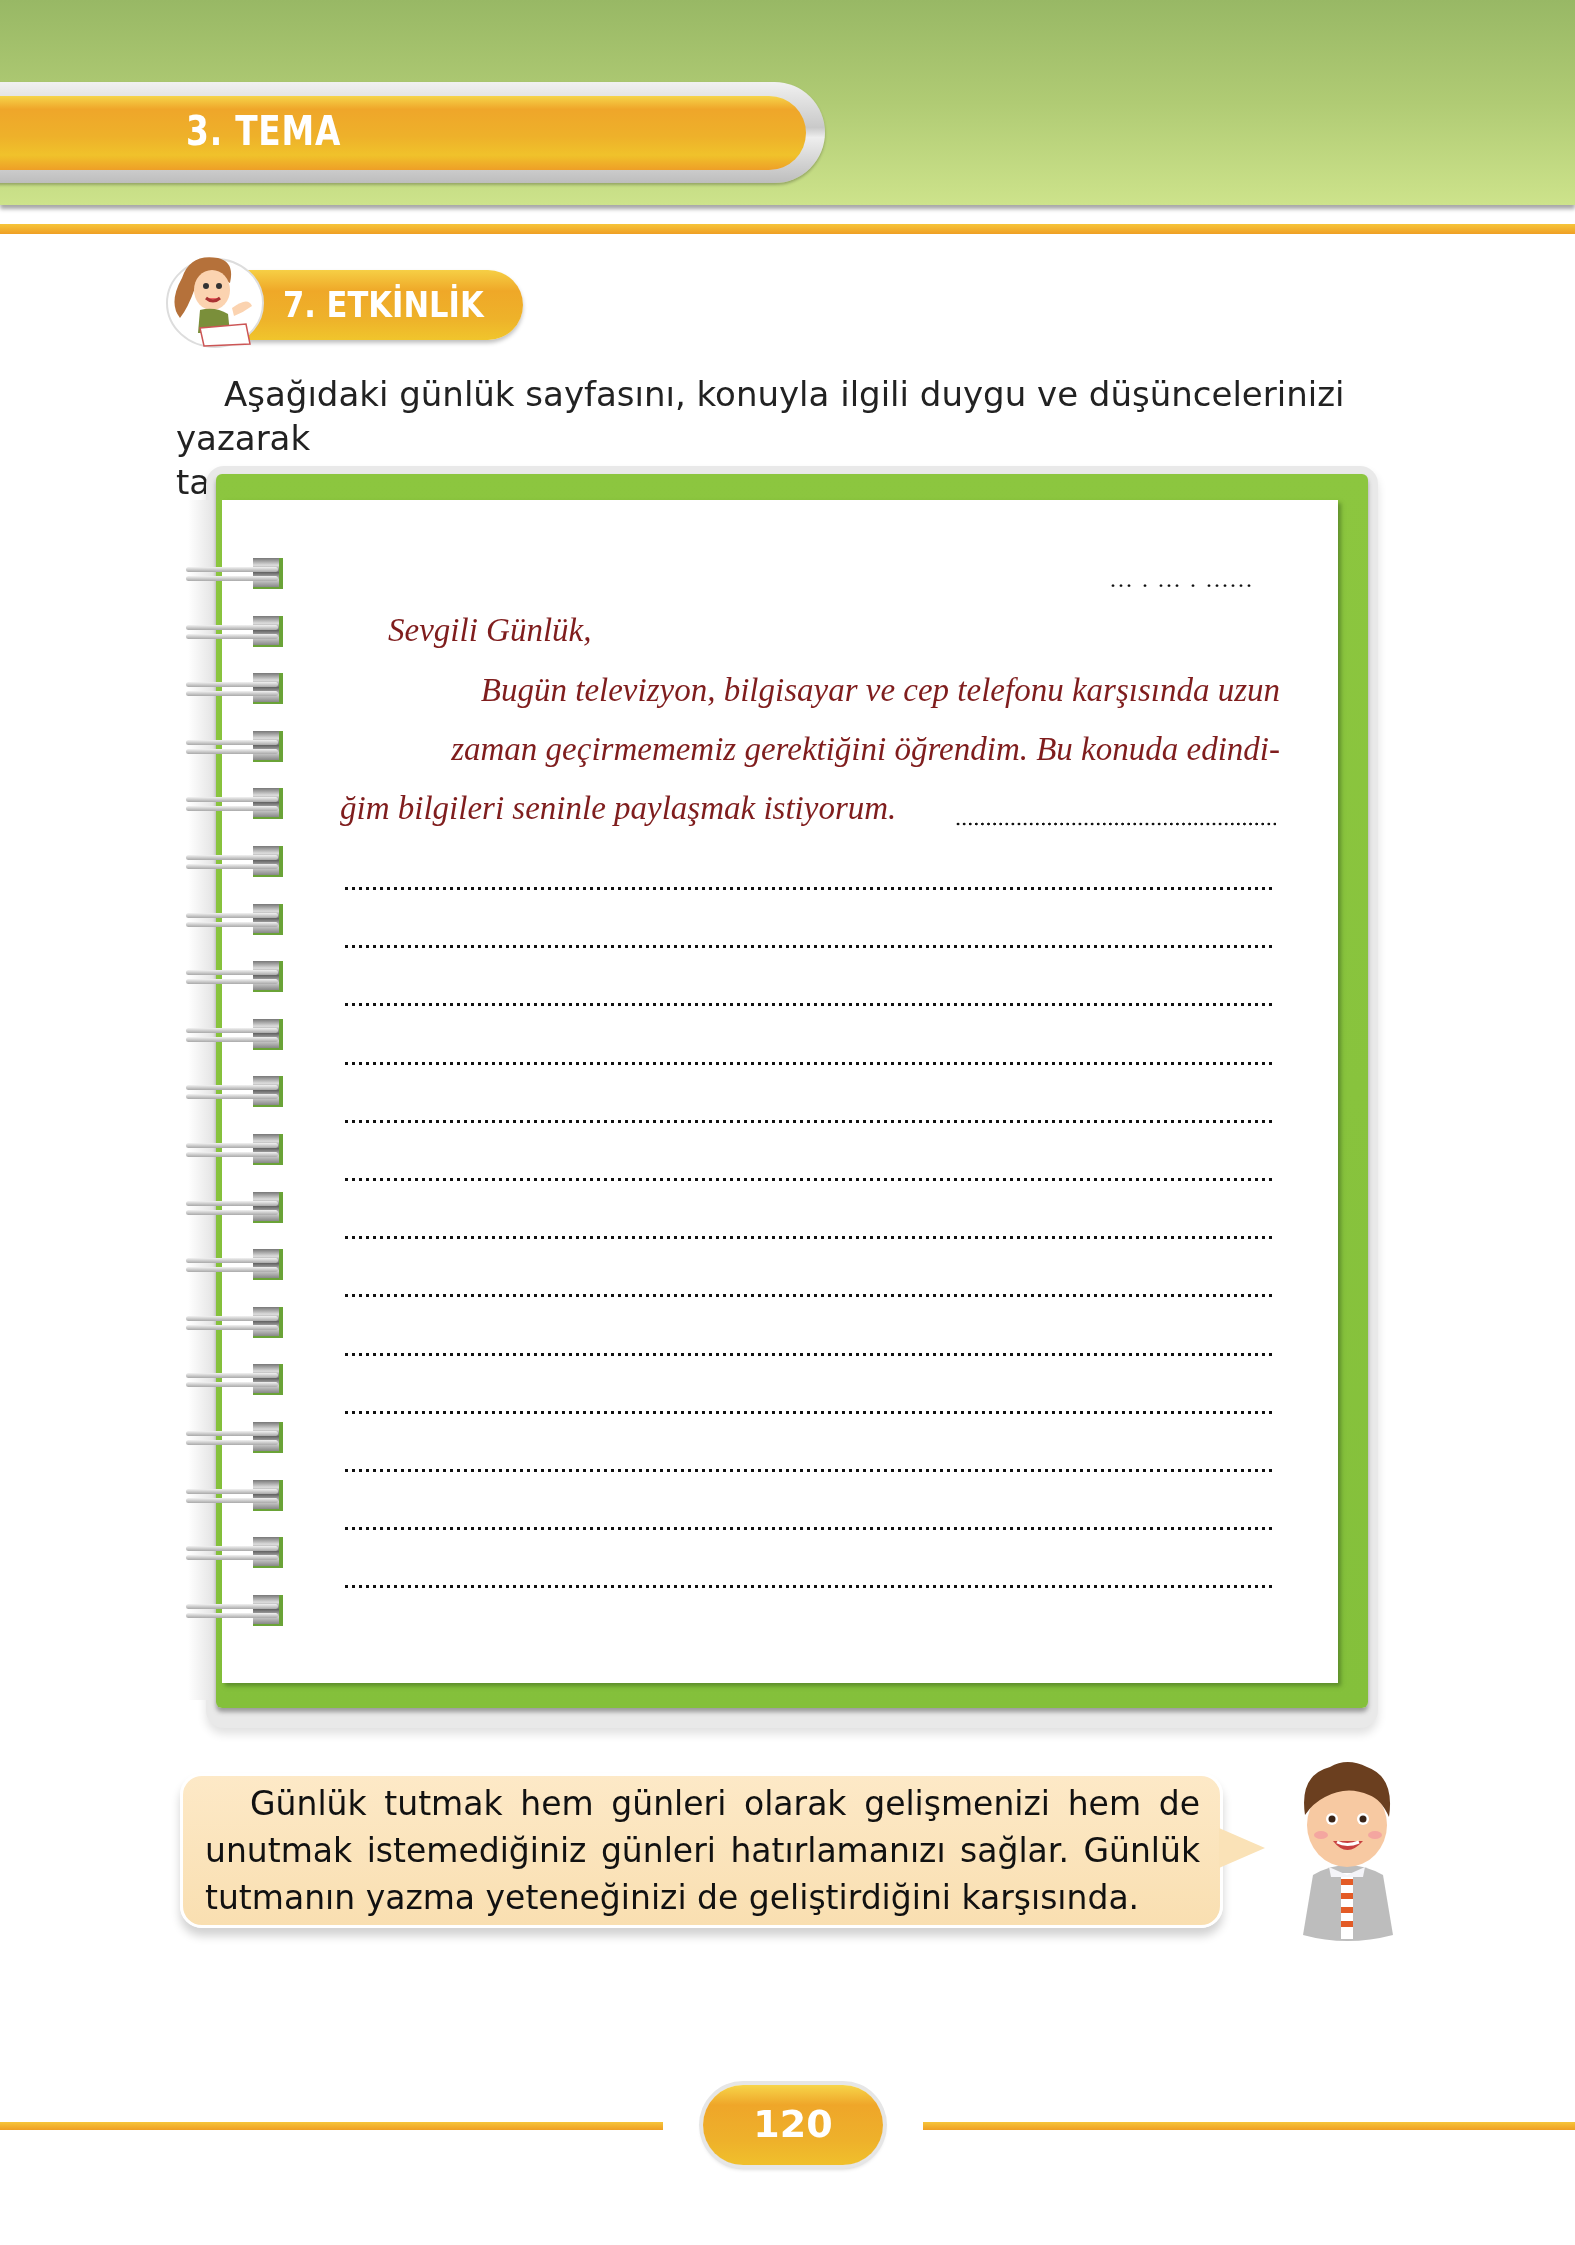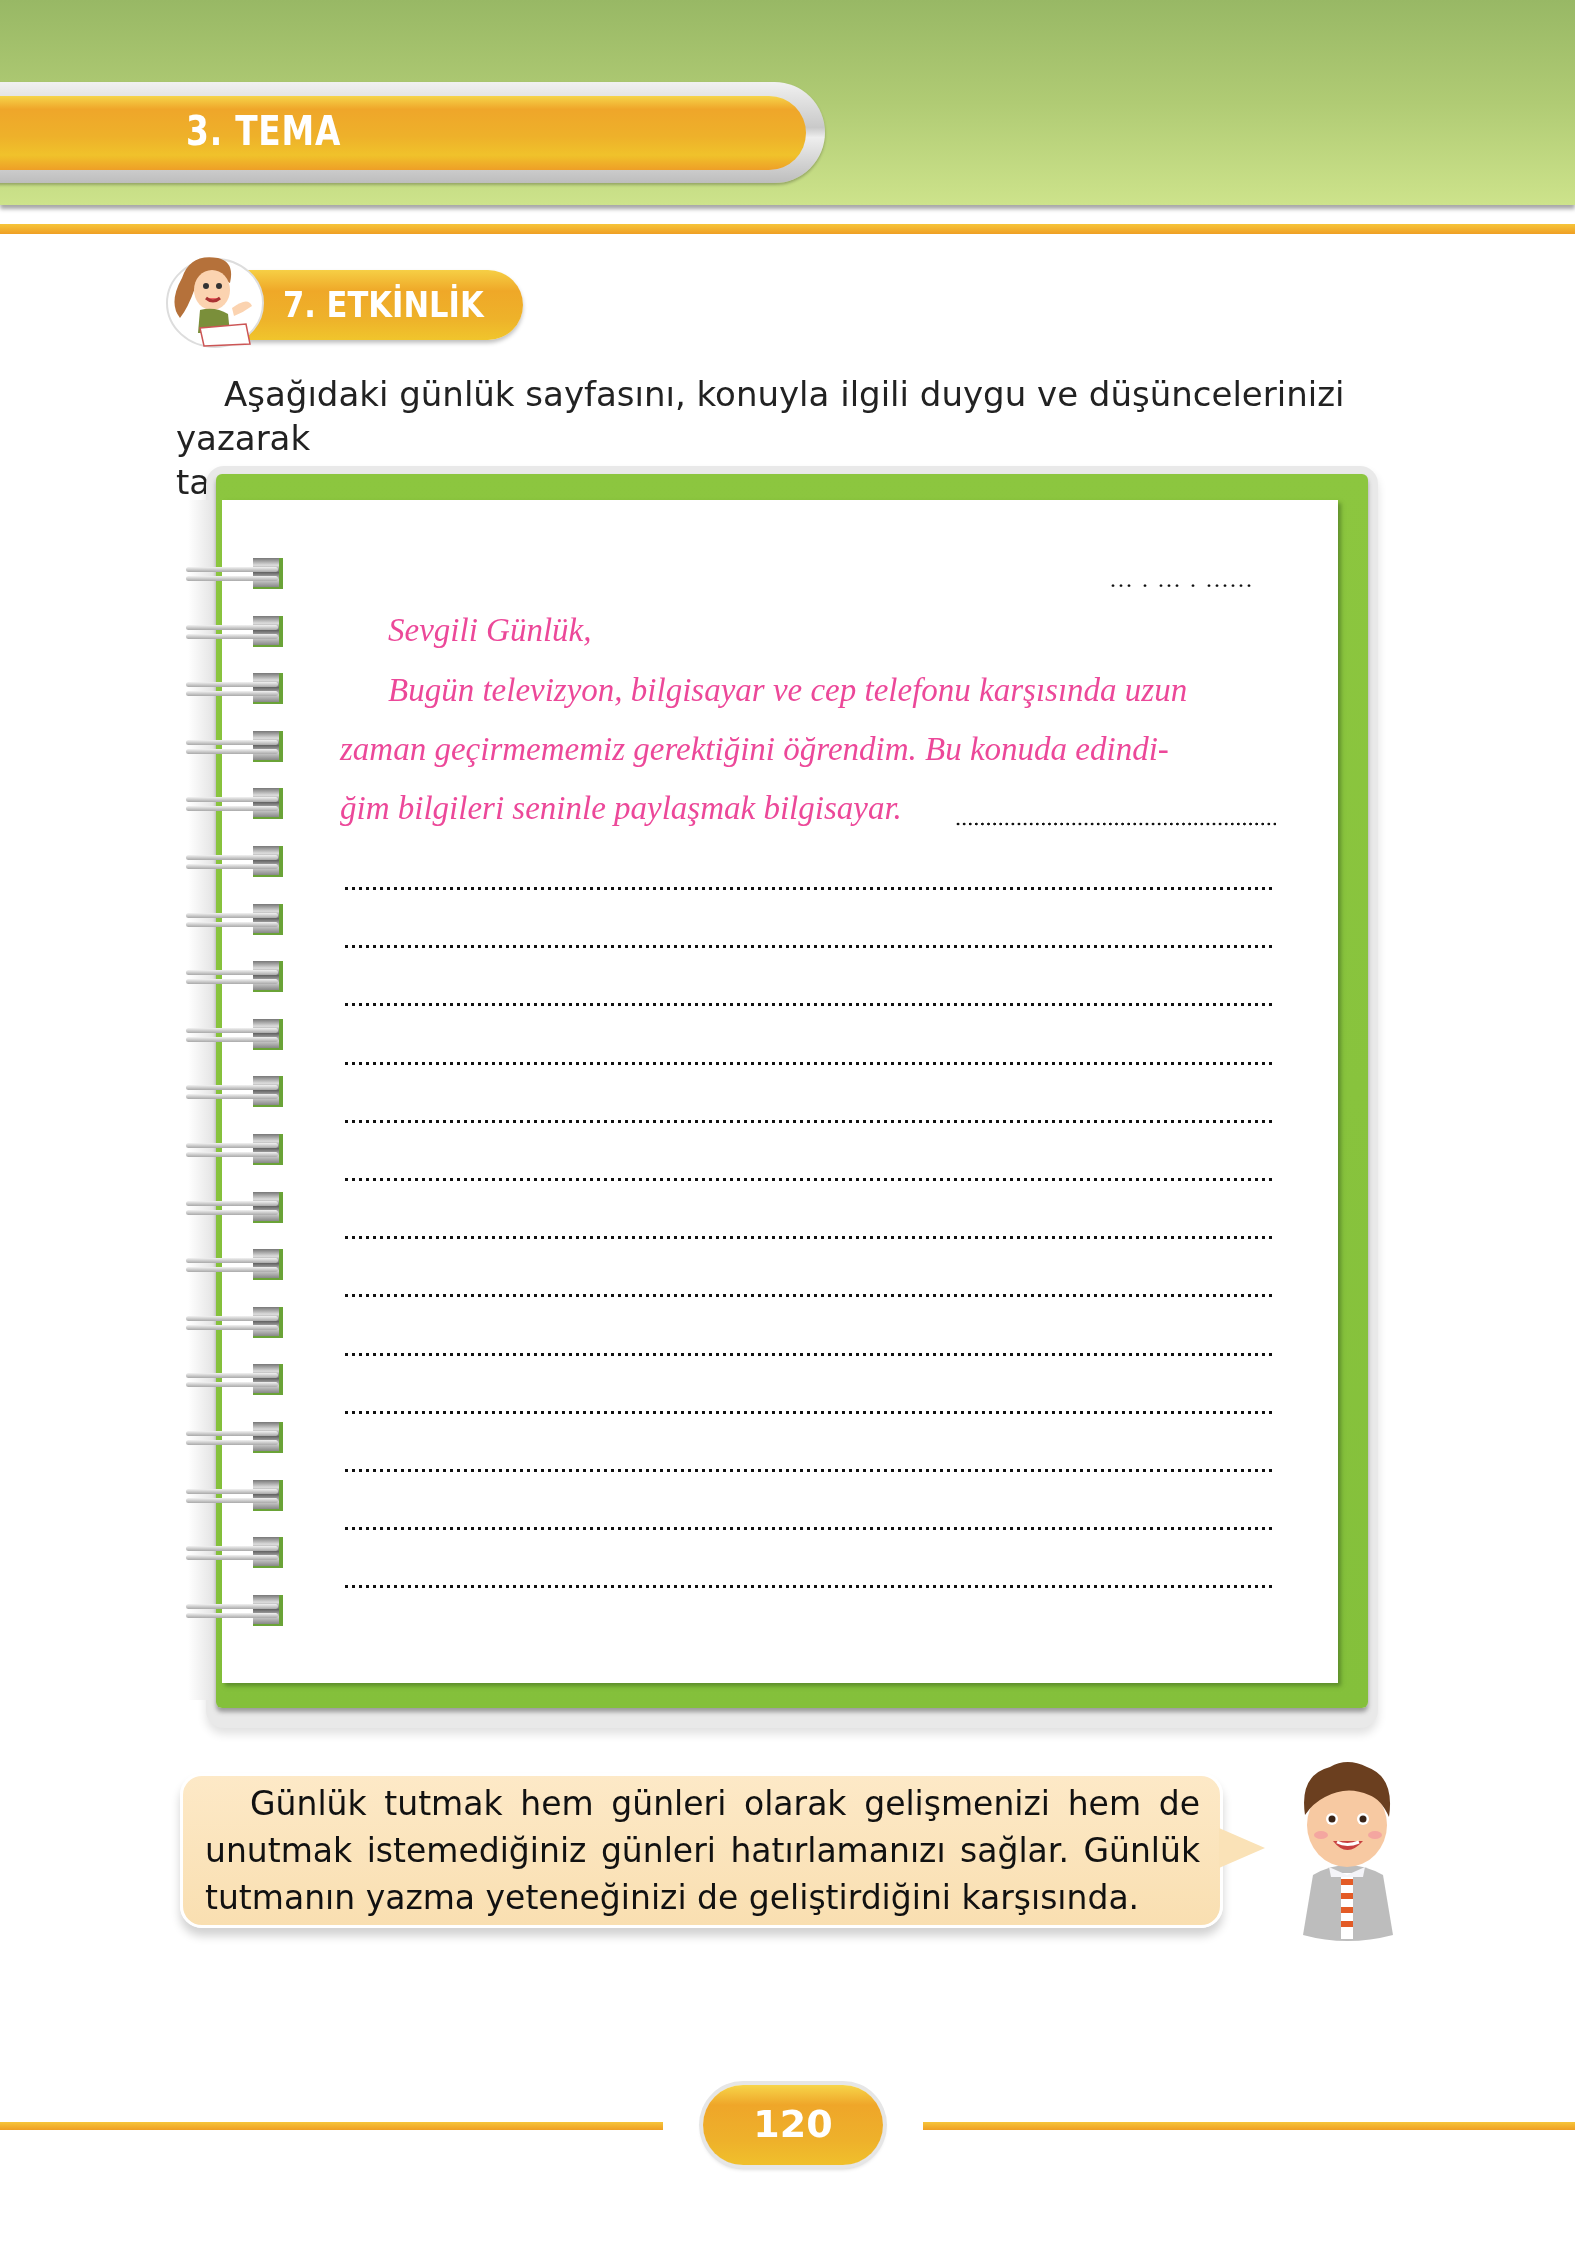--- a/index.html
+++ b/index.html
@@ -43,21 +43,21 @@
     background:linear-gradient(90deg,#ffffff,#e6e6e6); }
   .ring { left:186px; width:97px; height:31px; }
   .ring .hole { position:absolute; right:0; top:0; width:30px; height:31px;
     background:linear-gradient(180deg,#777,#ddd 25%,#666 50%,#cfcfcf 75%,#888);
     border-right:4px solid #6aa337; border-bottom:2px solid #6aa337; box-sizing:border-box; }
   .ring .wire { position:absolute; left:0; height:5px; width:92px; border-radius:3px;
     background:linear-gradient(180deg,#f2f2f2,#a9a9a9); }
 
   .date { left:1110px; top:566px; font-family:"Liberation Serif", serif; font-size:24px;
     letter-spacing:2px; color:#111; }
-  .jtext { font-family:"Liberation Serif", serif; font-style:italic; font-size:33px; color:#ec4899; }
+  .jtext { font-family:"Liberation Serif", serif; font-style:italic; font-size:33px; color:#7f1d1d;text-align:right; }
   .greet { left:388px; top:612px; }
   .jl1 { left:388px; top:672px; width:892px; }
   .jl2 { left:340px; top:731px; width:940px; white-space:nowrap; }
   .jl3 { left:340px; top:790px; white-space:nowrap; }
   .jl3-dots { left:955px; top:822px; width:321px; height:4px;
     background-image:radial-gradient(circle,#111 1.3px,transparent 1.6px); background-size:6.1px 4px; }
   .dotline { left:343px; width:933px; height:5px;
     background-image:radial-gradient(circle,#111 1.5px,transparent 1.8px); background-size:7px 5px; }
 
   
@@ -210,21 +210,21 @@
       <div class="hole"></div>
       <div class="wire" style="top:9px"></div>
       <div class="wire" style="top:18px"></div>
     </div>
   </div>
 
 <div class="abs date">... . ... . ......</div>
 <div class="abs jtext greet">Sevgili Günlük,</div>
 <div class="abs jtext jl1">Bugün televizyon, bilgisayar ve cep telefonu karşısında uzun</div>
 <div class="abs jtext jl2">zaman geçirmememiz gerektiğini öğrendim. Bu konuda edindi-</div>
-<div class="abs jtext jl3">ğim bilgileri seninle paylaşmak bilgisayar.</div>
+<div class="abs jtext jl3">ğim bilgileri seninle paylaşmak istiyorum.</div>
 <div class="abs jl3-dots"></div>
 
 <div id="dotlines">
     <div class="abs dotline" style="top: 886px;"></div>
     <div class="abs dotline" style="top: 944.2px;"></div>
     <div class="abs dotline" style="top: 1002.4px;"></div>
     <div class="abs dotline" style="top: 1060.6px;"></div>
     <div class="abs dotline" style="top: 1118.8px;"></div>
     <div class="abs dotline" style="top: 1177px;"></div>
     <div class="abs dotline" style="top: 1235.2px;"></div>

